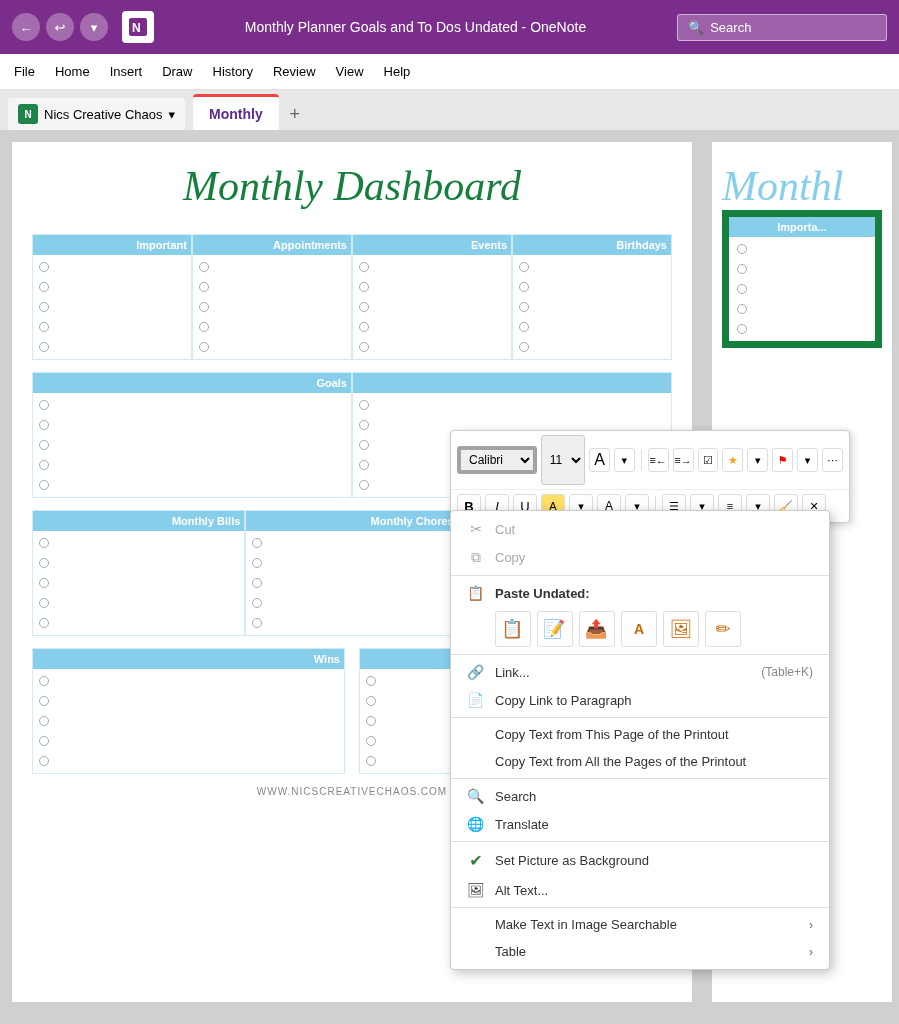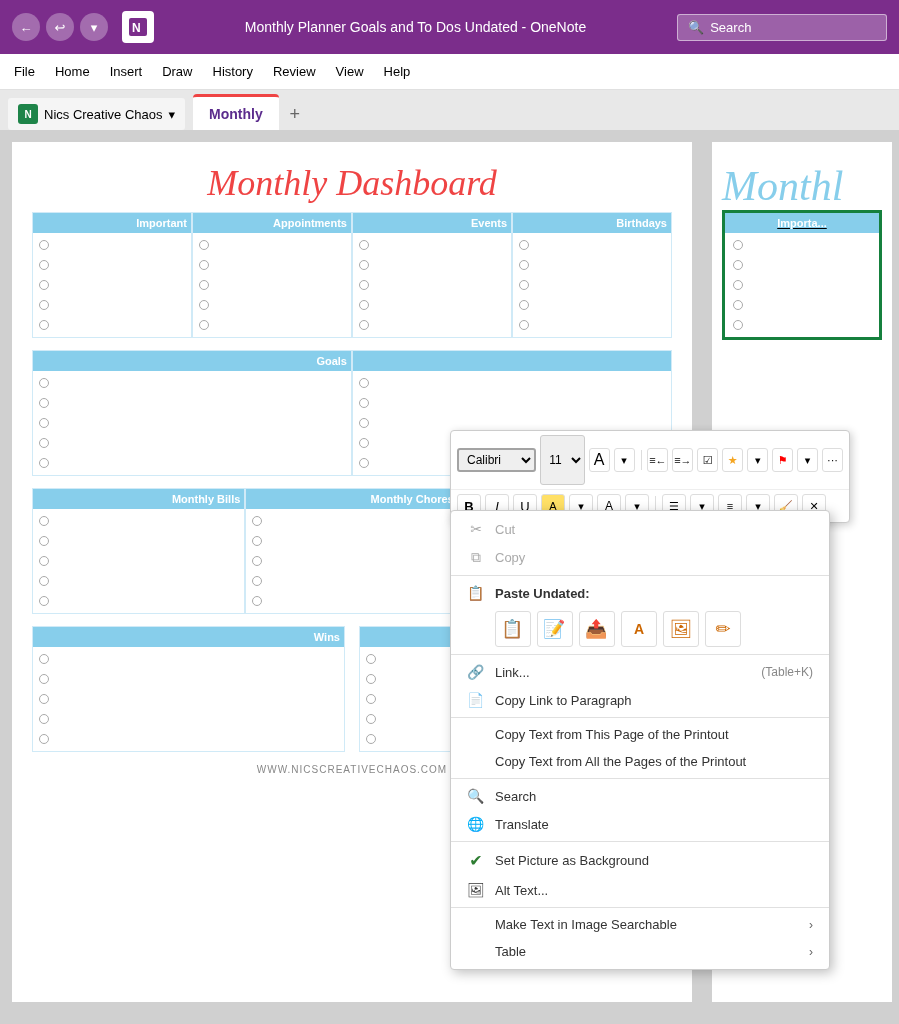--- a/index.html
+++ b/index.html
@@ -110,25 +110,25 @@
     
     .page-content {
       background: white;
       width: 680px;
       min-height: 860px;
       padding: 20px;
       position: relative;
     }
 
     .page-title {
-      font-size: 36px;
-      color: #ef4444;
+      font-size: 42px;
+      color: #15803d;
       font-family: Georgia, serif;
       text-align: center;
-      margin-bottom: 8px;
+      margin-bottom: 24px;
       font-style: italic;
     }
 
     .grid-4col {
       display: grid;
       grid-template-columns: repeat(4, 1fr);
       gap: 0;
       margin-bottom: 12px;
     }
     .grid-col { border: 1px solid #d0eaf7; }
@@ -165,21 +165,21 @@
       padding: 20px 10px;
     }
     .page-right-title {
       font-size: 42px;
       color: #87CEEB;
       font-family: Georgia, serif;
       font-style: italic;
       white-space: nowrap;
     }
     .right-col-header { background: #87CEEB; color: white; font-size: 11px; font-weight: bold; padding: 4px; text-align: center; }
-    .right-col-body { border: 3px solid #15803d; margin-bottom: 8px; text-decoration: underline; }
+    .right-col-body { border: 7px solid #15803d; margin-bottom: 8px; }
     .right-col-rows { padding: 2px 4px; }
 
     
     .floating-toolbar {
       position: absolute;
       top: 300px;
       left: 450px;
       background: white;
       border: 1px solid #ccc;
       border-radius: 4px;
@@ -194,21 +194,21 @@
       gap: 4px;
       border-bottom: 1px solid #eee;
     }
     .toolbar-row2 {
       display: flex;
       align-items: center;
       padding: 4px 6px;
       gap: 4px;
     }
     .font-select {
-      border: 2px solid #a3a3a3; border-radius: 3px;
+      border: 4px solid #a3a3a3; border-radius: 3px;
       padding: 2px 4px; font-size: 12px; width: 90px;
     }
     .size-select {
       border: 1px solid #ccc; border-radius: 3px;
       padding: 16px 4px; font-size: 12px; width: 50px;
     }
     .tb-btn {
       width: 24px; height: 24px; border: 1px solid #ddd;
       border-radius: 3px; background: white; font-size: 11px;
       display: flex; align-items: center; justify-content: center;

